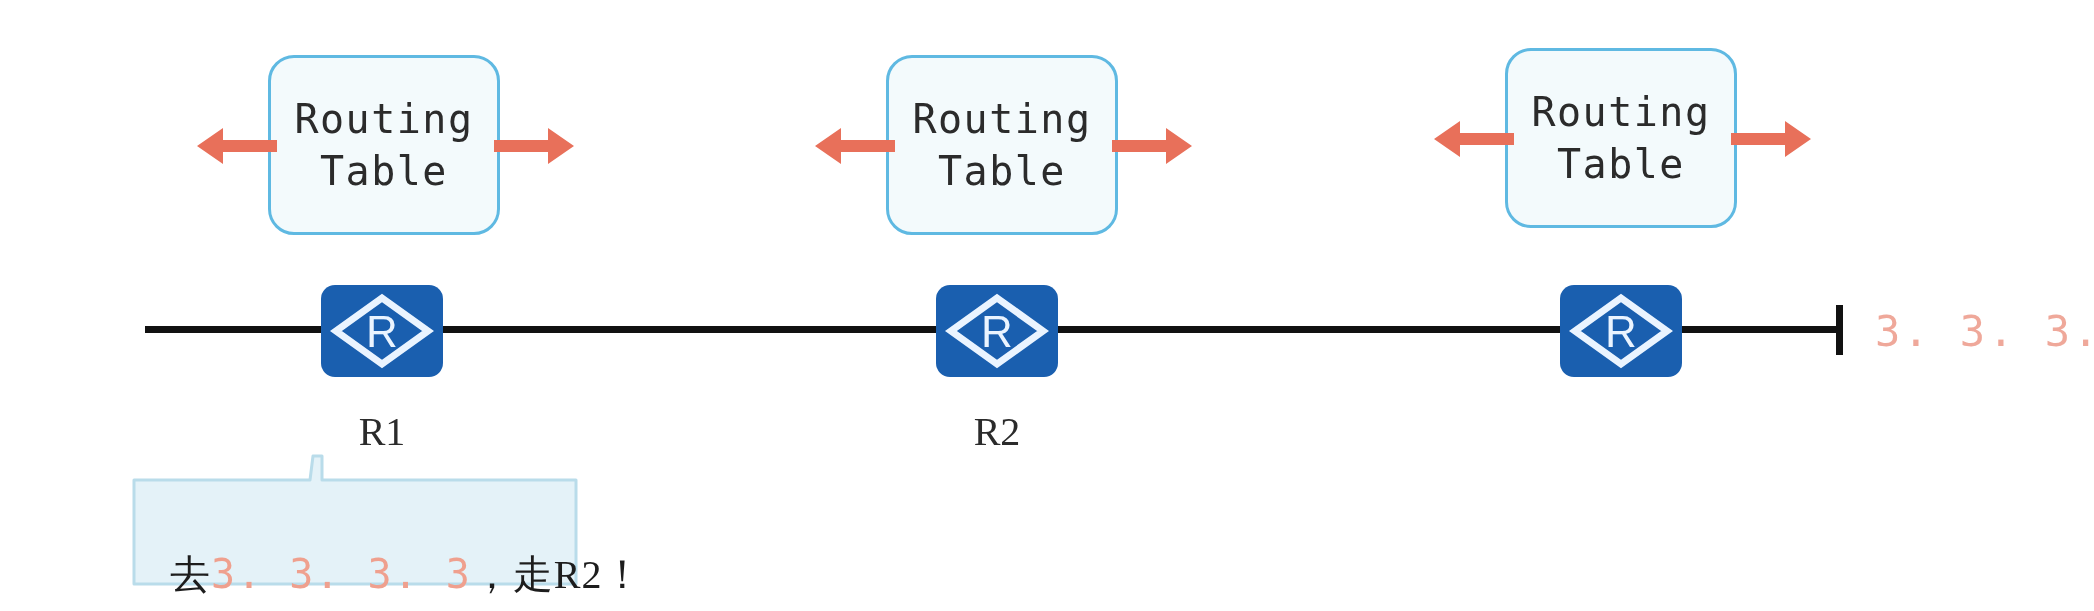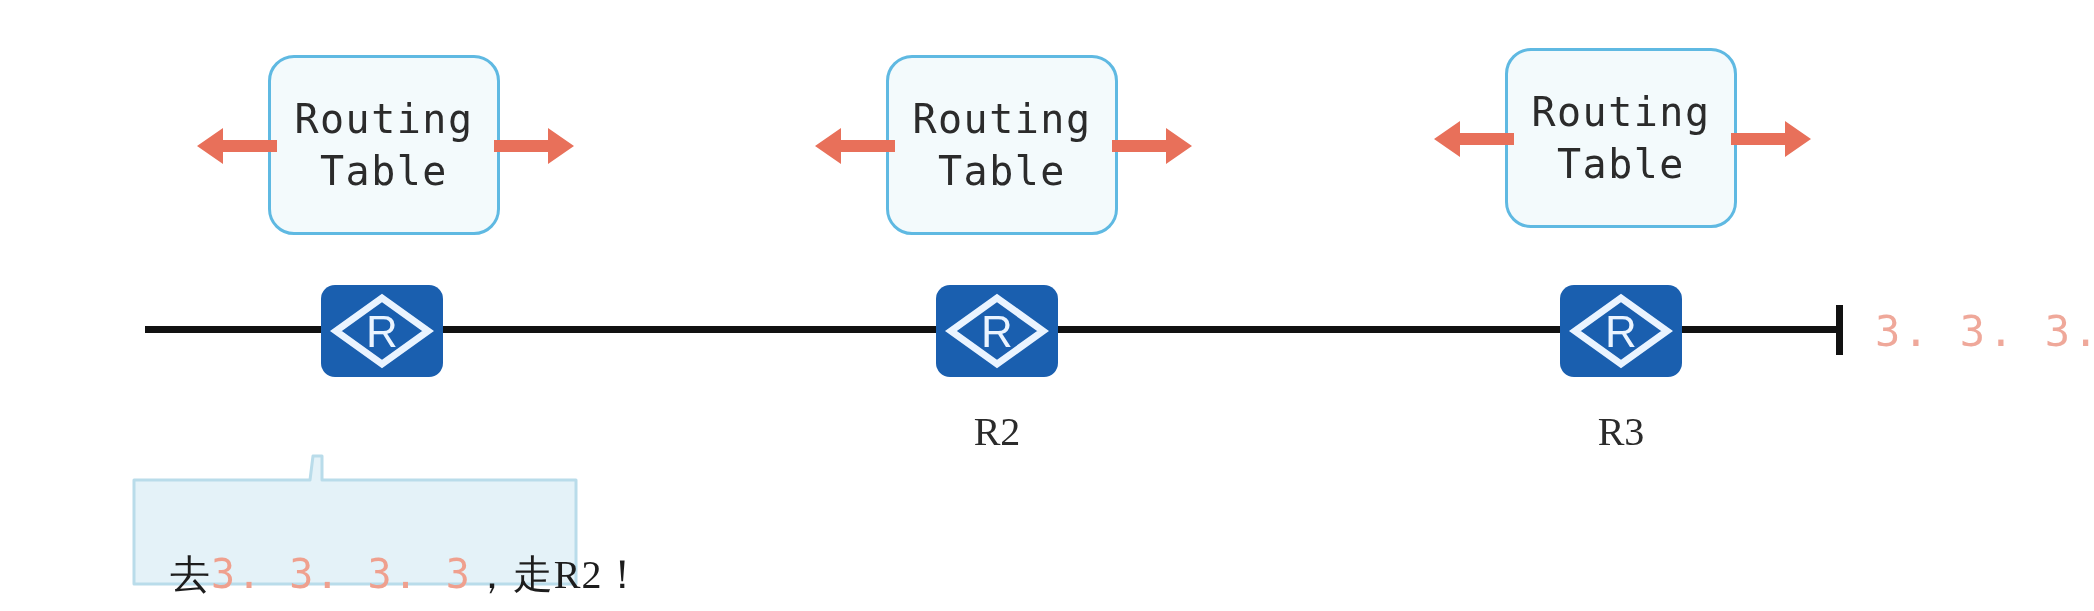--- a/index.html
+++ b/index.html
@@ -140,34 +140,34 @@
   </svg>
   <svg class="arrow" style="left:1731px; top:118px;" width="82" height="42" viewBox="0 0 82 42">
     <path d="M0 15 L54 15 L54 3 L80 21 L54 39 L54 27 L0 27 Z" fill="#E8705A"></path>
   </svg>
 
   <svg class="router" style="left:321px; top:285px;" width="122" height="92" viewBox="0 0 122 92">
     <rect x="0" y="0" width="122" height="92" rx="14" ry="14" fill="#1A5FAF"></rect>
     <path d="M61 13 L107 46 L61 79 L15 46 Z" fill="none" stroke="#EAF4FF" stroke-width="7"></path>
     <text x="61" y="62" font-family="'Liberation Sans', sans-serif" font-size="44" fill="#EAF4FF" text-anchor="middle">R</text>
   </svg>
+  <div class="router-label" style="left:322px; top:408px; width:120px;">R1</div>
 
   <svg class="router" style="left:936px; top:285px;" width="122" height="92" viewBox="0 0 122 92">
     <rect x="0" y="0" width="122" height="92" rx="14" ry="14" fill="#1A5FAF"></rect>
     <path d="M61 13 L107 46 L61 79 L15 46 Z" fill="none" stroke="#EAF4FF" stroke-width="7"></path>
     <text x="61" y="62" font-family="'Liberation Sans', sans-serif" font-size="44" fill="#EAF4FF" text-anchor="middle">R</text>
   </svg>
   <div class="router-label" style="left:937px; top:408px; width:120px;">R2</div>
 
   <svg class="router" style="left:1560px; top:285px;" width="122" height="92" viewBox="0 0 122 92">
     <rect x="0" y="0" width="122" height="92" rx="14" ry="14" fill="#1A5FAF"></rect>
     <path d="M61 13 L107 46 L61 79 L15 46 Z" fill="none" stroke="#EAF4FF" stroke-width="7"></path>
     <text x="61" y="62" font-family="'Liberation Sans', sans-serif" font-size="44" fill="#EAF4FF" text-anchor="middle">R</text>
   </svg>
-  <div class="router-label" style="left:1561px; top:408px; width:120px;">R3</div>
 
   <div class="dest-ip" style="left:1875px; top:307px;">3. 3. 3. 3</div>
 
   <svg class="callout-shape" style="left:130px; top:448px;" width="450" height="140" viewBox="0 0 450 140">
     <path d="M4 32 L180 32 L183 8 L192 8 L192 32 L446 32 L446 136 L4 136 Z" fill="#E4F2F8" stroke="#B9DCEA" stroke-width="3" stroke-linejoin="round"></path>
   </svg>
   <div class="callout-text" style="left:170px; top:515px;margin-top:32px;">
     <span>去</span><span class="ip">3. 3. 3. 3</span><span>，走</span><span class="tail-txt">R2</span><span>！</span>
   </div>
 

